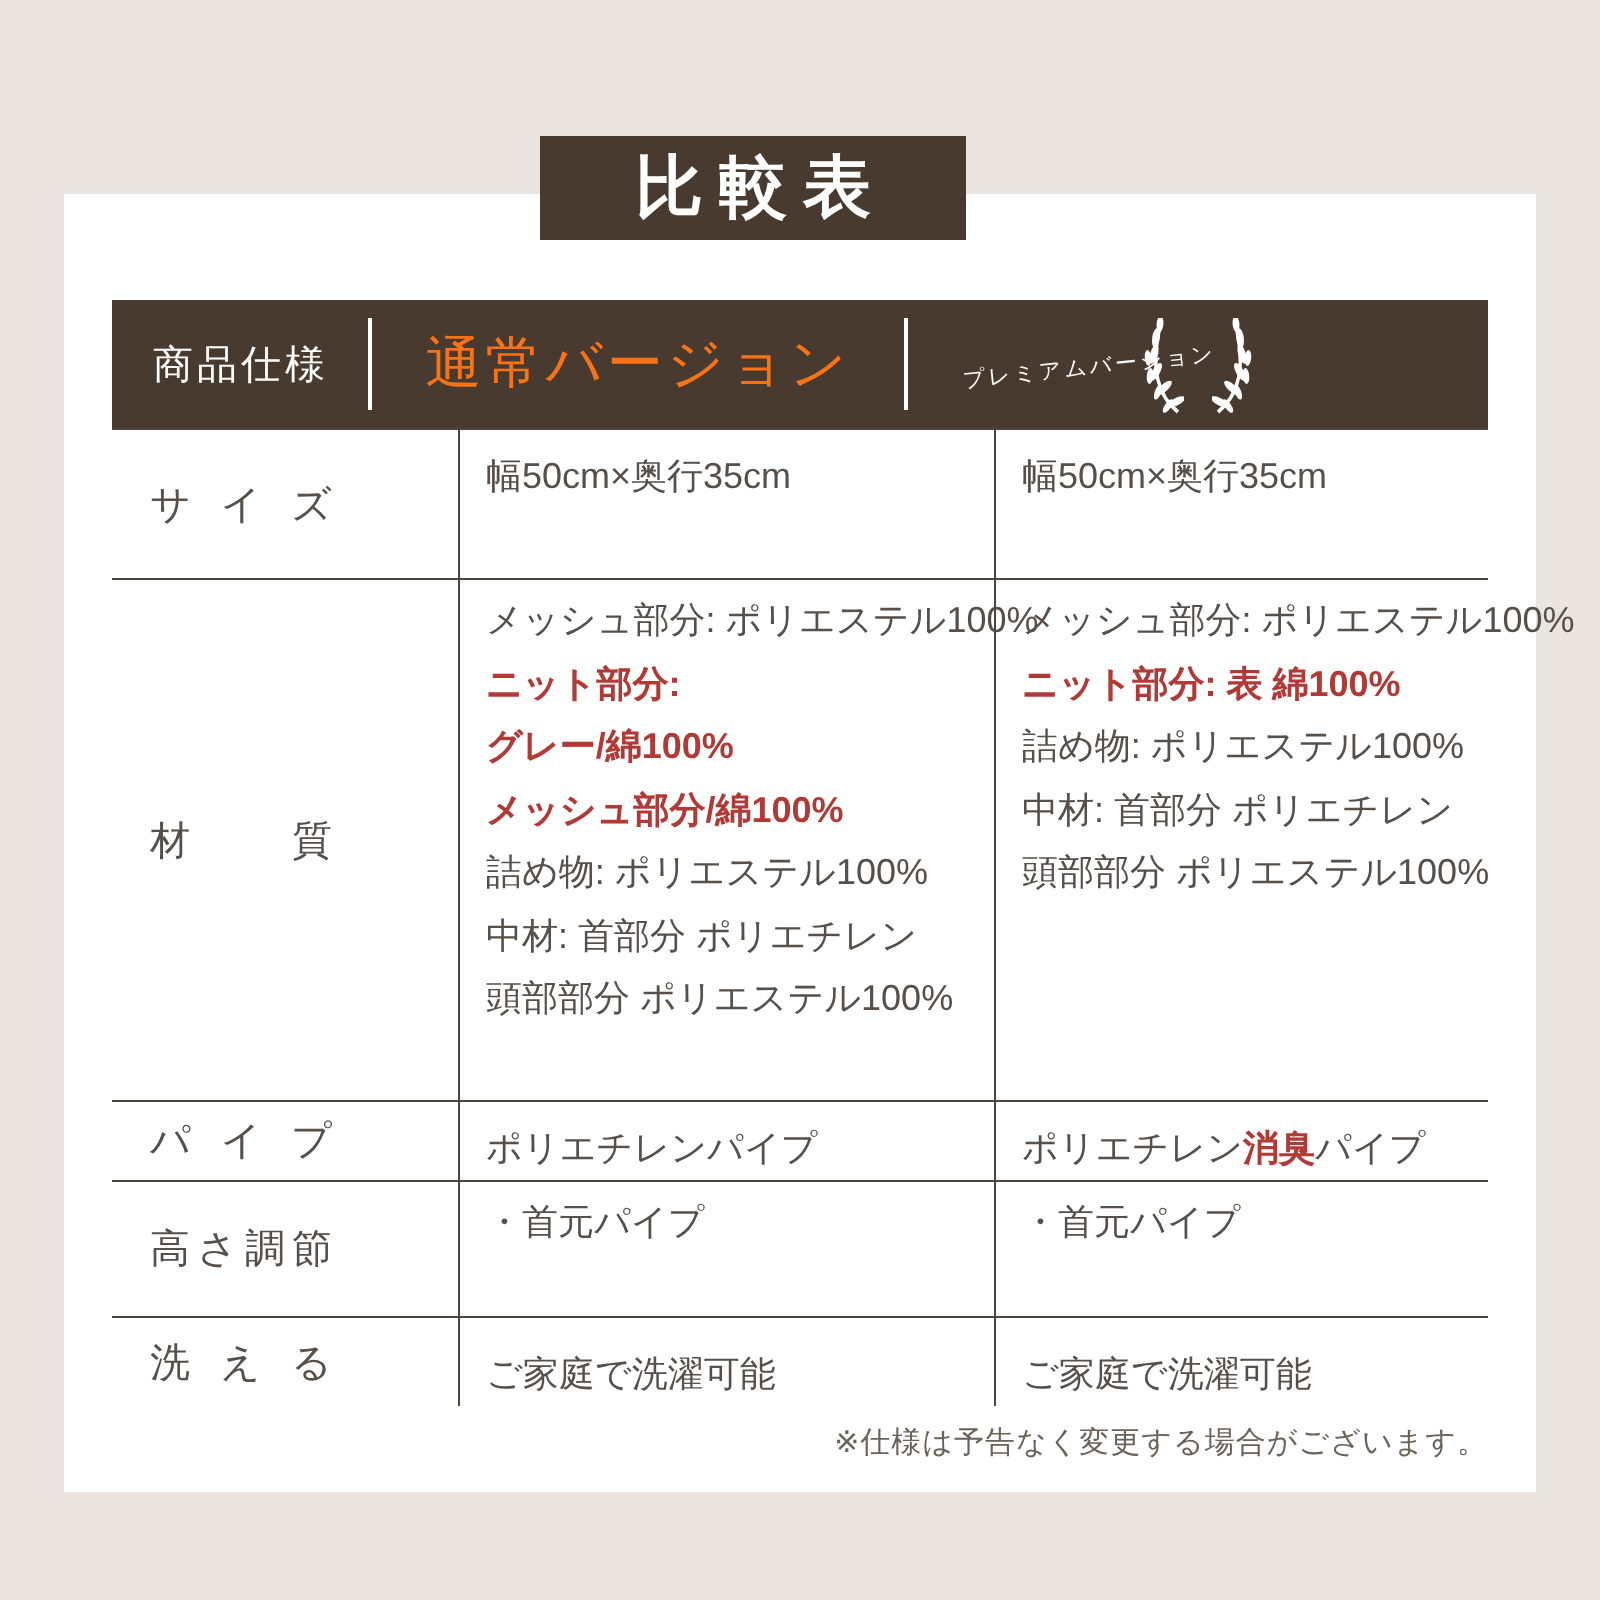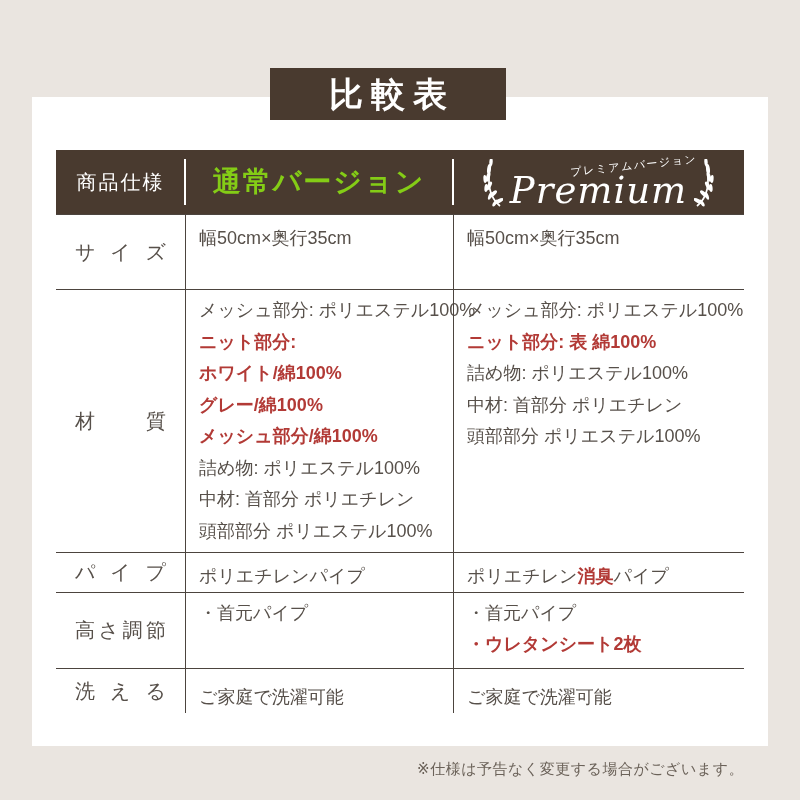--- a/index.html
+++ b/index.html
@@ -17,21 +17,21 @@
     background:var(--page-bg);
     font-family:"Liberation Sans","DejaVu Sans",sans-serif;
     color:var(--text);
     overflow:hidden;
   }
   .panel{
     position:absolute;left:32px;top:97px;width:736px;height:649px;
     background:var(--panel-bg);
   }
   .title-box{
-    position:absolute;left:270px;top:68px;width:236px;height:52px;
+    position:absolute;left:270px;top:68px;width:213px;height:52px;
     background:var(--brown);
     display:flex;align-items:center;justify-content:center;
   }
   .title-box .t{
     color:#fff;font-size:34px;font-weight:bold;
     letter-spacing:8px;text-indent:8px;line-height:1;
   }
   .table{
     position:absolute;left:56px;top:150px;width:688px;
   }
@@ -40,21 +40,21 @@
     height:64px;background:var(--brown);
   }
   .h-cell{
     position:relative;height:100%;
     display:flex;align-items:center;justify-content:center;
   }
   .h-cell.div::before{
     content:"";position:absolute;left:-1px;top:9px;bottom:9px;width:2px;background:#fff;
   }
   .h-spec{color:#fff;font-size:20px;letter-spacing:2px;}
-  .h-normal{color:#84cc16;font-size:28px;font-weight:bold;letter-spacing:2px;}
+  .h-normal{color:#f97316;font-size:28px;font-weight:normal;letter-spacing:2px;}
   .premium-wrap{display:flex;align-items:center;justify-content:center;gap:7px;padding-top:4px;}
   .laurel{width:24px;height:50px;flex:0 0 auto;}
   .laurel.r{transform:scaleX(-1);}
   .premium-center{position:relative;padding-top:12px;}
   .premium-small{
     position:absolute;top:-2px;right:-10px;
     color:#fff;font-size:11px;letter-spacing:1.5px;white-space:nowrap;
     transform:rotate(-6deg);
   }
   .premium-script{
@@ -66,37 +66,37 @@
     display:grid;grid-template-columns:129px 268px 291px;
     border-top:1.5px solid var(--border);
   }
   .label-cell{
     display:flex;align-items:center;justify-content:space-between;
     padding:0 19px;font-size:20px;color:var(--text);
   }
   .cell{
     border-left:1.5px solid var(--border);
     padding:8px 6px 8px 13px;
-    display:flex;flex-direction:column;justify-content:flex-start;align-items:flex-start;
+    display:flex;flex-direction:column;justify-content:flex-start;align-items:flex-start;margin-left:44px;
   }
   .line{white-space:nowrap;font-size:18px;line-height:31px;color:var(--text);}
   .line .red{color:var(--red);font-weight:bold;}
   .row-0{min-height:75px;}
   .row-1{min-height:261px;}
   .row-1 .cell{padding-top:5px;padding-bottom:5px;}
   .row-1 .line{line-height:31.5px;}
   .row-2{min-height:40px;}
   .row-2 .cell{padding-top:0;padding-bottom:0;justify-content:flex-end;}
   .row-3{min-height:68px;}
   .row-3 .cell{padding-top:5px;}
   .row-4{min-height:45px;}
   .row-4 .cell{padding-top:0;padding-bottom:0;justify-content:flex-end;}
   .footnote{
     position:absolute;right:56px;top:712px;
-    font-size:15px;color:#6b6259;letter-spacing:0.5px;margin-top:48px;
+    font-size:15px;color:#6b6259;letter-spacing:0.5px;
   }
 </style>
 </head>
 <body>
 
 <div class="panel"></div>
 
 <div class="title-box">
   <span class="t">比較表</span>
 </div>
@@ -121,21 +121,20 @@
             <ellipse cx="10" cy="10" rx="5" ry="1.9" transform="rotate(-82 10 10)"></ellipse>
             <ellipse cx="12" cy="3" rx="4" ry="1.7" transform="rotate(-86 12 3)"></ellipse>
             <ellipse cx="16" cy="44" rx="4" ry="1.6" transform="rotate(-55 16 44)"></ellipse>
             <ellipse cx="11" cy="37" rx="4" ry="1.6" transform="rotate(-70 11 37)"></ellipse>
             <ellipse cx="7" cy="29" rx="4" ry="1.6" transform="rotate(-85 7 29)"></ellipse>
             <ellipse cx="6" cy="20" rx="4" ry="1.6" transform="rotate(-95 6 20)"></ellipse>
           </g>
         </svg>
         <div class="premium-center">
           <span class="premium-small">プレミアムバージョン</span>
-          <span class="premium-script">Premium</span>
         </div>
         <svg class="laurel r" viewBox="0 0 24 50">
           <g fill="#fff">
             <path d="M21 47 C 11 39, 7 26, 12 4" stroke="#fff" stroke-width="1.8" fill="none"></path>
             <ellipse cx="20" cy="42" rx="5" ry="1.9" transform="rotate(-28 20 42)"></ellipse>
             <ellipse cx="14" cy="35" rx="5" ry="1.9" transform="rotate(-42 14 35)"></ellipse>
             <ellipse cx="10" cy="27" rx="5" ry="1.9" transform="rotate(-60 10 27)"></ellipse>
             <ellipse cx="9" cy="18" rx="5" ry="1.9" transform="rotate(-74 9 18)"></ellipse>
             <ellipse cx="10" cy="10" rx="5" ry="1.9" transform="rotate(-82 10 10)"></ellipse>
             <ellipse cx="12" cy="3" rx="4" ry="1.7" transform="rotate(-86 12 3)"></ellipse>
@@ -163,21 +162,20 @@
         </div>
       </div>
       <div class="row row-1">
         <div class="label-cell">
           <span>材</span>
           <span>質</span>
         </div>
         <div class="cell">
           <div class="line"><span>メッシュ部分: ポリエステル100%</span></div>
           <div class="line"><span class="red">ニット部分:</span></div>
-          <div class="line"><span class="red">ホワイト/綿100%</span></div>
           <div class="line"><span class="red">グレー/綿100%</span></div>
           <div class="line"><span class="red">メッシュ部分/綿100%</span></div>
           <div class="line"><span>詰め物: ポリエステル100%</span></div>
           <div class="line"><span>中材: 首部分 ポリエチレン</span></div>
           <div class="line"><span>頭部部分 ポリエステル100%</span></div>
         </div>
         <div class="cell">
           <div class="line"><span>メッシュ部分: ポリエステル100%</span></div>
           <div class="line"><span class="red">ニット部分: 表 綿100%</span></div>
           <div class="line"><span>詰め物: ポリエステル100%</span></div>
@@ -203,21 +201,20 @@
           <span>高</span>
           <span>さ</span>
           <span>調</span>
           <span>節</span>
         </div>
         <div class="cell">
           <div class="line"><span>・首元パイプ</span></div>
         </div>
         <div class="cell">
           <div class="line"><span>・首元パイプ</span></div>
-          <div class="line"><span class="red">・ウレタンシート2枚</span></div>
         </div>
       </div>
       <div class="row row-4">
         <div class="label-cell">
           <span>洗</span>
           <span>え</span>
           <span>る</span>
         </div>
         <div class="cell">
           <div class="line"><span>ご家庭で洗濯可能</span></div>

